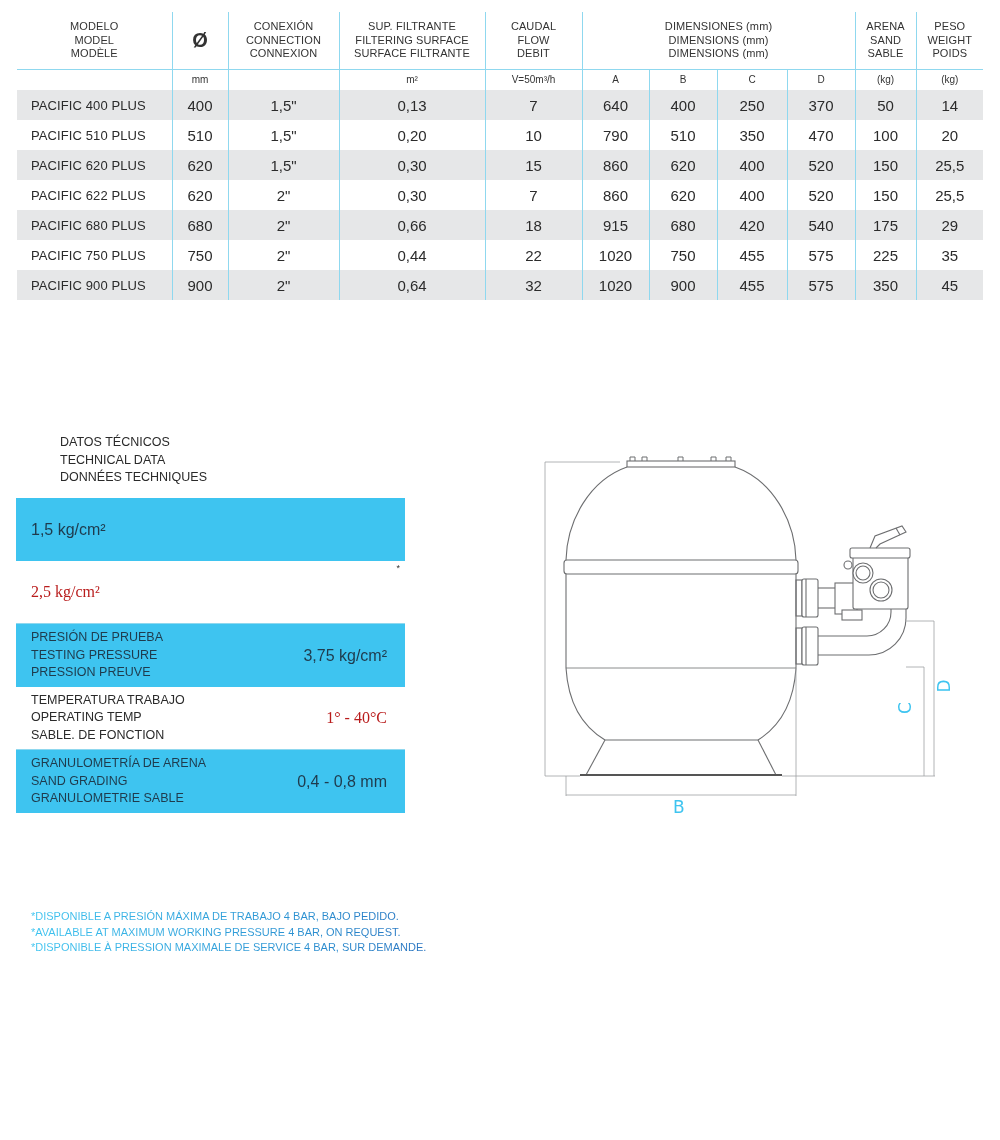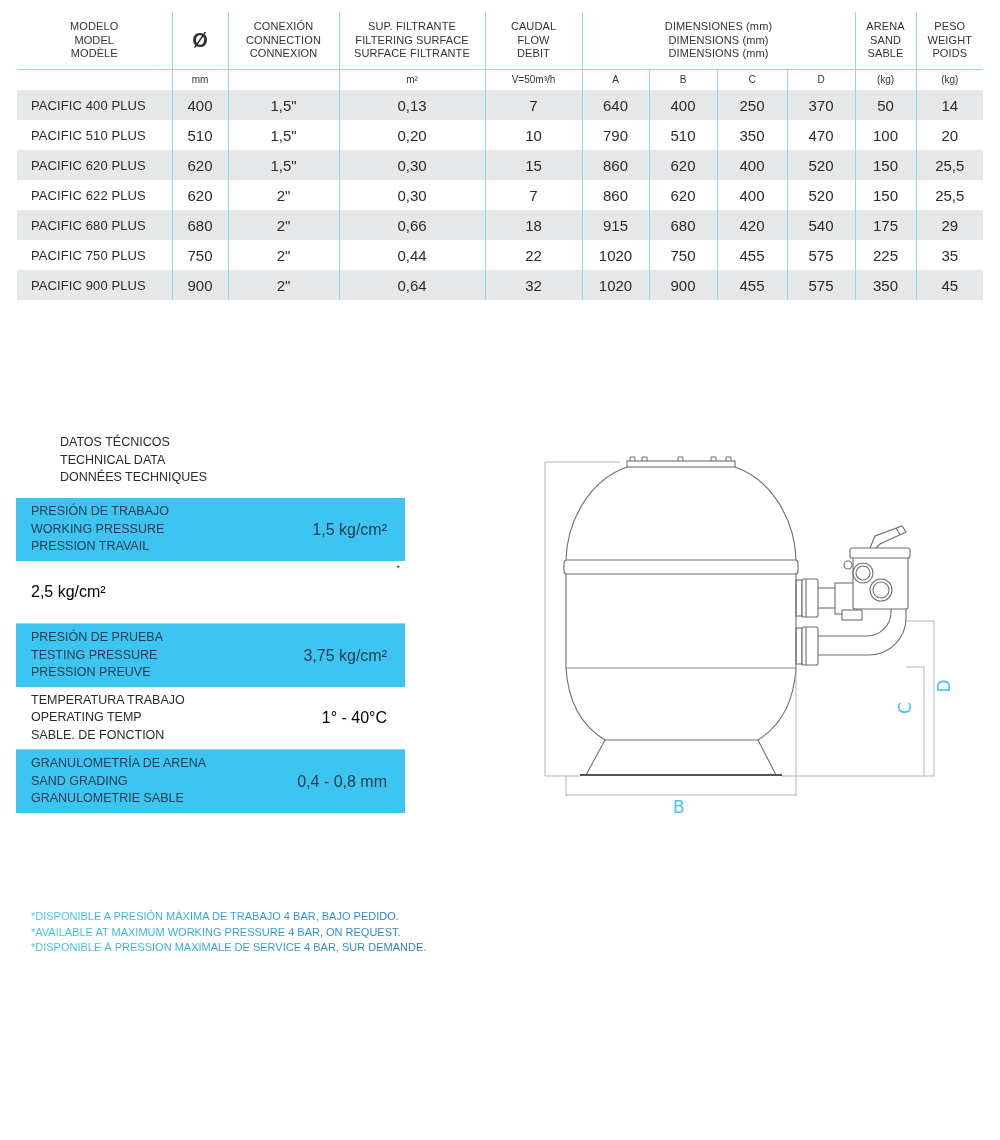--- a/index.html
+++ b/index.html
@@ -20,21 +20,21 @@
 
   
   .tech-title { position: absolute; left: 31px; top: 434px; font-size: 12.5px; line-height: 17.5px; color: #2a2a2a; margin-left: 29px; }
   .tech-box { position: absolute; left: 16px; top: 498px; width: 389px; }
   .tech-row { position: relative; height: 63px; display: flex; align-items: center; justify-content: space-between; padding: 0 18px 0 15px; }
   .tech-row.blue { background: #3ec4f0; }
   .tech-row.white { background: #ffffff; border-bottom: 1px solid #8fd8ef; }
   .tech-labels { font-size: 12.5px; line-height: 17.5px; color: #1f3b4d; }
   .tech-row.white .tech-labels { color: #2a2a2a; }
   .tech-value { font-size: 16px; color: #1f3b4d; }
-  .tech-row.white .tech-value { color: #000000; }
+  .tech-row.white .tech-value { color: #b91c1c; font-family: Liberation Serif, serif; }
   .asterisk { position: absolute; right: 5px; top: 2px; font-size: 9px; color: #333; }
 
   
   .footnote { position: absolute; left: 31px; top: 909px; font-size: 11px; line-height: 15.5px; }
   .footnote div { background: linear-gradient(90deg, #3ec4f0 0%, #2a8fd0 70%, #2773c0 100%); -webkit-background-clip: text; background-clip: text; color: transparent; white-space: nowrap; }
 
   
   .diagram { position: absolute; left: 530px; top: 440px; width: 440px; height: 390px; }
   .dim-label { position: absolute; font-size: 17px; color: #3ec4f0; font-family: "DejaVu Sans", sans-serif; }
   .dim-B { left: 143px; top: 357px; }
@@ -178,25 +178,20 @@
     </tbody>
 </table>
 
 <div class="tech-title">
   <div>DATOS TÉCNICOS</div>
   <div>TECHNICAL DATA</div>
   <div>DONNÉES TECHNIQUES</div>
 </div>
 <div class="tech-box" id="tech-box">
     <div class="tech-row blue">
-      <div class="tech-labels">
-        <div>PRESIÓN DE TRABAJO</div>
-        <div>WORKING PRESSURE</div>
-        <div>PRESSION TRAVAIL</div>
-      </div>
       <div class="tech-value">1,5 kg/cm²</div>
     </div>
     <div class="tech-row white">
       <div class="tech-value">2,5 kg/cm²</div>
       <span class="asterisk">*</span>
     </div>
     <div class="tech-row blue">
       <div class="tech-labels">
         <div>PRESIÓN DE PRUEBA</div>
         <div>TESTING PRESSURE</div>

